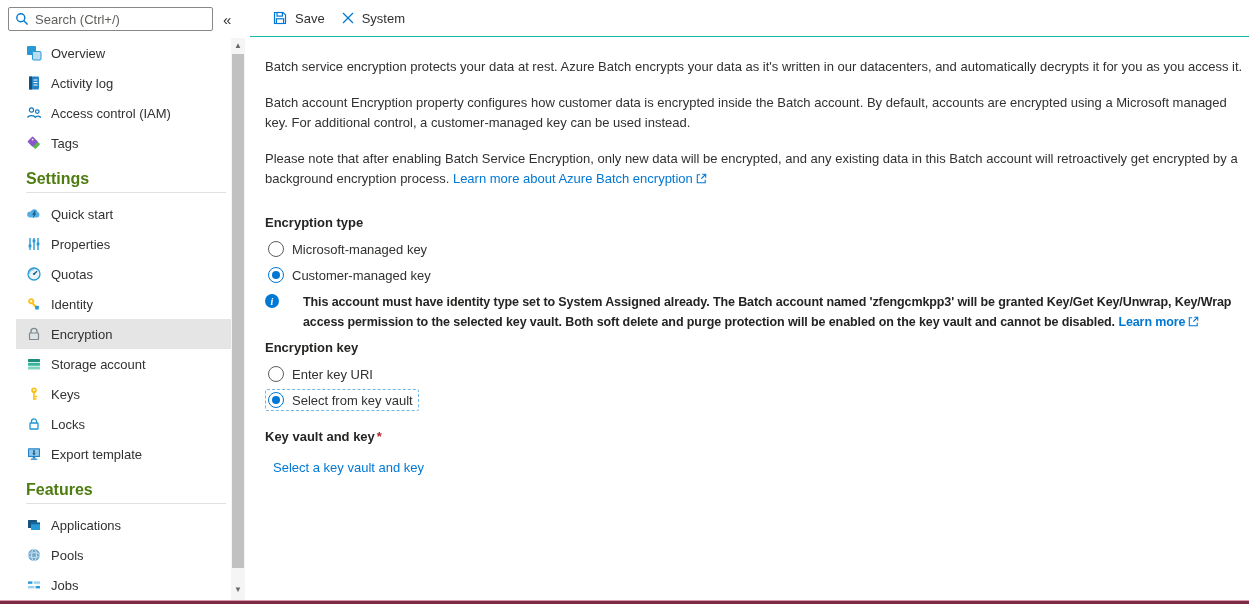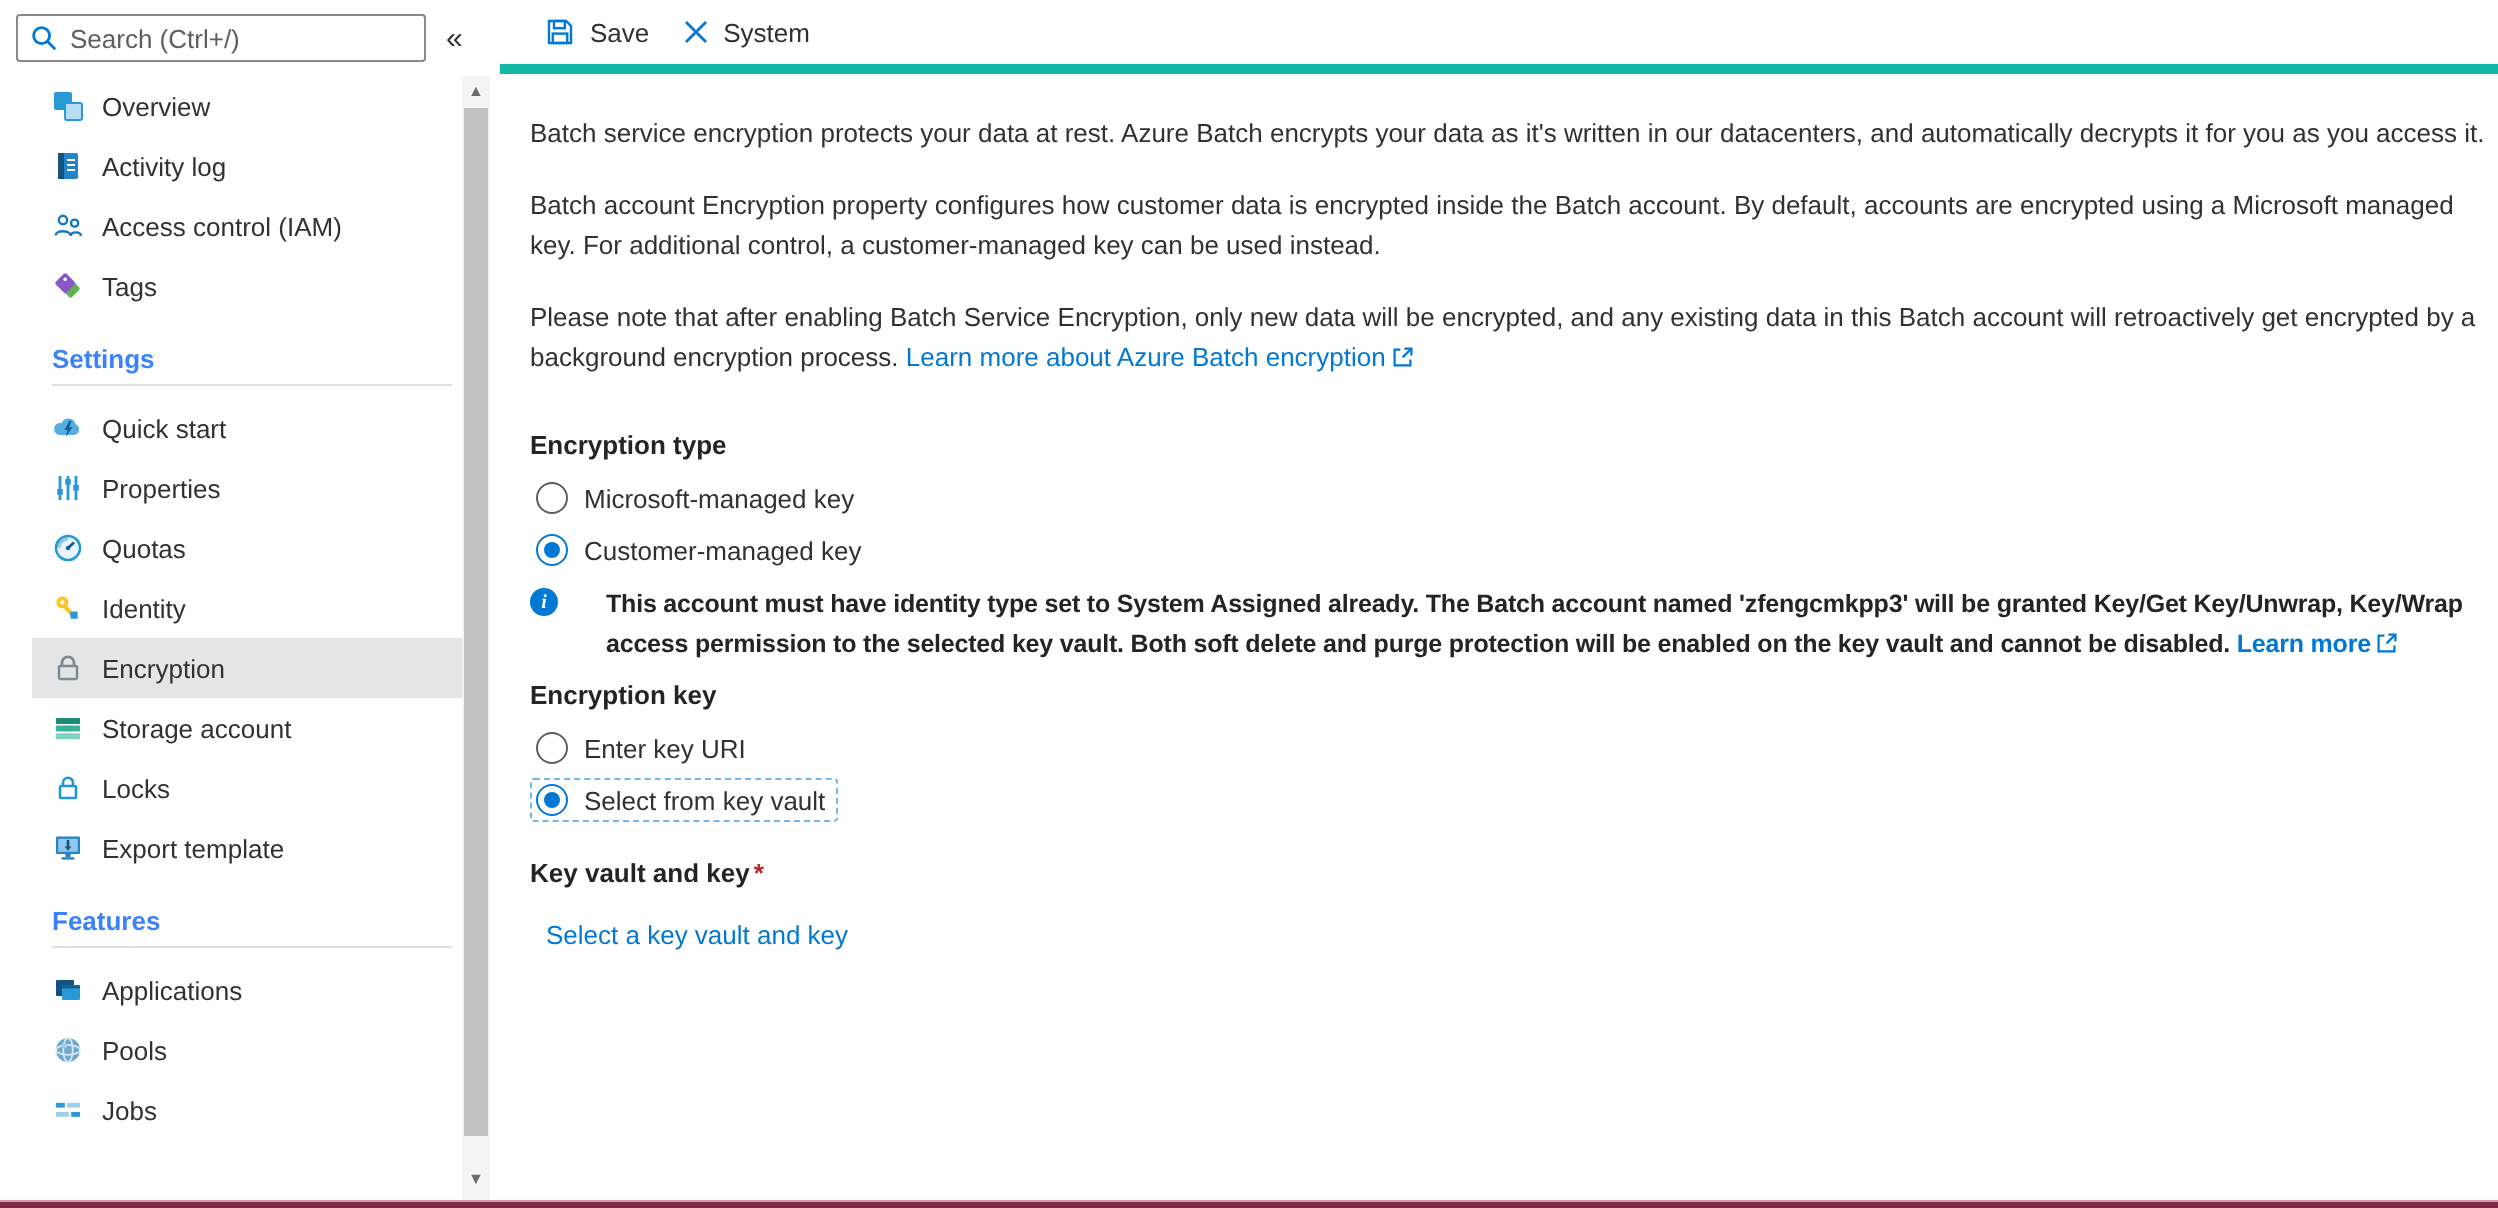--- a/index.html
+++ b/index.html
@@ -16,34 +16,34 @@
   .search-box input { border:none; outline:none; width:100%; font:13px "Liberation Sans","DejaVu Sans",sans-serif; color:#323130; }
   .search-box input::placeholder { color:#605e5c; }
   .collapse-btn { margin-left:10px; background:none; border:none; font-size:15px; color:#323130; cursor:pointer; line-height:1; }
 
   .nav { position:absolute; top:38px; left:0; width:228px;margin-left:16px; }
   .nav-item { display:flex; align-items:center; height:30px; padding-left:10px; cursor:pointer; }
   .nav-item.selected { background:#e5e5e5; }
   .nav-icon { width:16px; height:16px; flex:0 0 auto; margin-right:9px; display:flex; align-items:center; justify-content:center; }
   .nav-label { font-size:13px; color:#323130; white-space:nowrap; }
   .nav-section-header { margin:8px 0 0 10px; height:26px; display:flex; align-items:center;
-    font-size:13px; font-weight:700; color:#3b82f6; }
+    font-size:16px; font-weight:700; color:#4d7c0f; }
   .nav-rule { border:none; border-top:1px solid #e1e1e1; margin:0 18px 6px 10px; }
 
   
   .sb-scroll { position:absolute; top:38px; right:5px; width:14px; height:562px; background:#f5f5f5; }
   .sb-arrow { position:absolute; left:0; width:14px; height:14px; display:flex; align-items:center; justify-content:center;
     font-size:8px; color:#6b6b6b; cursor:pointer; }
   .sb-arrow.up { top:0; }
   .sb-arrow.down { bottom:4px; }
   .sb-thumb { position:absolute; left:1px; top:16px; width:12px; height:514px; background:#c1c1c1; cursor:pointer; }
 
   
   .main { position:absolute; left:250px; top:0; width:999px; height:604px; }
-  .toolbar { display:flex; align-items:center; height:37px; padding-left:22px; border-bottom:5px solid #14b8a6; }
+  .toolbar { display:flex; align-items:center; height:37px; padding-left:22px; border-bottom:1px solid #14b8a6; }
   .tb-btn { display:flex; align-items:center; background:none; border:none; cursor:pointer; margin-right:16px;
     font:13px "Liberation Sans","DejaVu Sans",sans-serif; color:#323130; }
   .tb-btn svg { margin-right:7px; }
 
   .content { padding:20px 4px 0 15px; }
   .para { font-size:13px; line-height:20px; color:#323130; max-width:980px; margin-bottom:16px; }
   .link { color:#0078d4; text-decoration:none; cursor:pointer; }
   .ext-icon { margin-left:3px; vertical-align:-1px; }
 
   .field-label { font-size:13px; font-weight:700; color:#252423; margin-top:26px; margin-bottom:6px; }
@@ -190,20 +190,32 @@
       </div>
       <div class="nav-item">
         <span class="nav-icon">
           <svg width="16" height="16" viewBox="0 0 16 16">
               <rect x="2" y="3" width="12" height="3" rx="0.4" fill="#1f8b7a"></rect>
               <rect x="2" y="6.8" width="12" height="3" rx="0.4" fill="#36b39a"></rect>
               <rect x="2" y="10.6" width="12" height="3" rx="0.4" fill="#7fd3c0"></rect>
             </svg>
         </span>
         <span class="nav-label">Storage account</span>
+      </div>
+      <div class="nav-item">
+        <span class="nav-icon">
+          <svg width="16" height="16" viewBox="0 0 16 16">
+              <circle cx="8" cy="4.3" r="2.8" fill="#fcbf17"></circle>
+              <circle cx="8" cy="4" r="1" fill="#fff"></circle>
+              <rect x="7.2" y="6.8" width="1.6" height="7.2" fill="#fcbf17"></rect>
+              <rect x="8.8" y="9.8" width="2.4" height="1.4" fill="#fcbf17"></rect>
+              <rect x="8.8" y="12.2" width="1.8" height="1.4" fill="#fcbf17"></rect>
+            </svg>
+        </span>
+        <span class="nav-label">Keys</span>
       </div>
       <div class="nav-item">
         <span class="nav-icon">
           <svg width="16" height="16" viewBox="0 0 16 16">
               <path d="M5.5 7V5.4a2.5 2.5 0 0 1 5 0V7" fill="none" stroke="#2196d4" stroke-width="1.3"></path>
               <rect x="4" y="7" width="8" height="6" rx="0.6" fill="#fff" stroke="#2196d4" stroke-width="1.3"></rect>
             </svg>
         </span>
         <span class="nav-label">Locks</span>
       </div>

